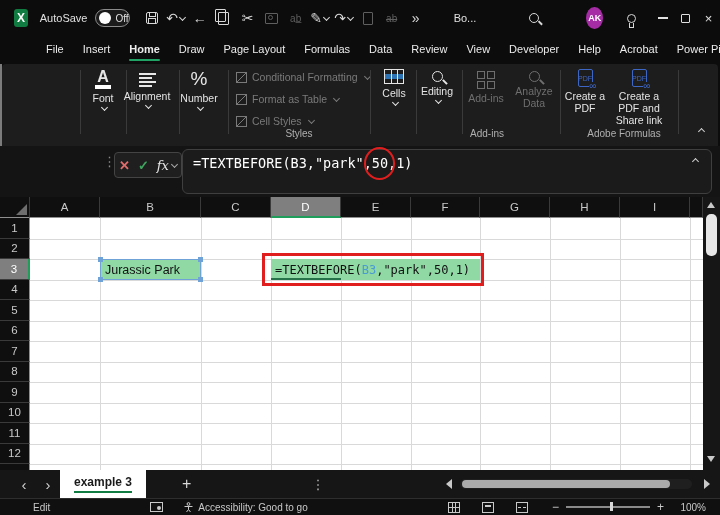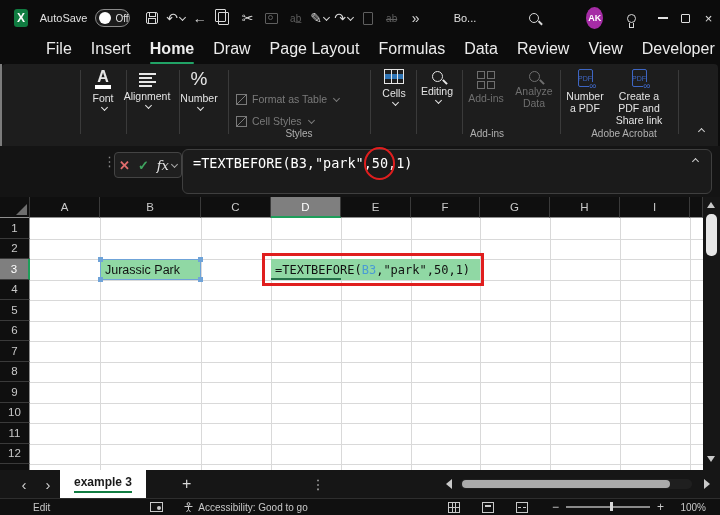--- a/index.html
+++ b/index.html
@@ -39,21 +39,21 @@
   display:flex;align-items:center;justify-content:center}
 .ico-bulb{width:9px;height:9px;border:1.4px solid currentColor;border-radius:50%;position:relative}
 .ico-bulb:after{content:"";position:absolute;left:1.5px;top:8px;width:3px;height:4px;border:1.2px solid currentColor;border-top:none}
 .win{width:30px;height:26px;display:flex;align-items:center;justify-content:center;color:#e0e0e0;font-size:13px}
 .ico-min{width:10px;height:1.4px;background:currentColor}
 .ico-max{width:9px;height:9px;border:1.3px solid currentColor;border-radius:1px}
 
 
 #menubar{position:absolute;left:0;top:36px;width:720px;height:28px;display:flex;align-items:center;background:#0c0c0c}
 #menu-items{display:flex;align-items:center;gap:19px;margin-left:46px}
-.menu-item{font-size:16px;color:#ececec;white-space:nowrap;position:relative;padding-bottom:2px}
+.menu-item{font-size:11px;color:#ececec;white-space:nowrap;position:relative;padding-bottom:2px}
 .menu-item.active{font-weight:bold}
 .menu-item.active:after{content:"";position:absolute;left:0;right:0;bottom:-4px;height:2px;background:#21A366;border-radius:1px}
 
 
 #ribbon{position:absolute;left:2px;top:64px;width:716px;height:82px;background:#1d1d1d;border-radius:4px 4px 0 0}
 .rsep{position:absolute;top:6px;height:64px;width:1px;background:#3a3a3a}
 .rbtn{position:absolute;top:5px;display:flex;flex-direction:column;align-items:center;gap:3px;color:#e4e4e4}
 .rbtn .lbl{font-size:10.5px;line-height:12px;text-align:center;white-space:nowrap}
 .rbtn.dim{color:#6f6f6f}
 .glabel{position:absolute;top:64px;font-size:10px;color:#b0b0b0;text-align:center;white-space:nowrap}
@@ -253,20 +253,25 @@
       <span class="lbl">Alignment</span>
       <span class="chv"></span>
     </div>
     <div class="rsep" style="left:177px"></div>
     <div class="rbtn" style="left:172px;width:50px">
       <span class="ico-pct">%</span>
       <span class="lbl">Number</span>
       <span class="chv"></span>
     </div>
     <div class="rsep" style="left:226px"></div>
+    <div class="styles-row" style="left:234px;top:7px">
+      <span class="ico-sq"></span>
+      <span>Conditional Formatting</span>
+      <span class="chv"></span>
+    </div>
     <div class="styles-row" style="left:234px;top:29px">
       <span class="ico-sq"></span>
       <span>Format as Table</span>
       <span class="chv"></span>
     </div>
     <div class="styles-row" style="left:234px;top:51px">
       <span class="ico-sq"></span>
       <span>Cell Styles</span>
       <span class="chv"></span>
     </div>
@@ -294,27 +299,27 @@
       <span class="lbl">Add-ins</span>
     </div>
     <div class="rbtn dim" style="left:508px;width:48px">
       <span class="ico-mag" style="color:#6f6f6f"></span>
       <span class="lbl" style="white-space:normal">Analyze Data</span>
     </div>
     <div class="glabel" style="left:460px;width:50px">Add-ins</div>
     <div class="rsep" style="left:558px"></div>
     <div class="rbtn" style="left:561px;width:44px">
       <span class="ico-pdf">PDF</span>
-      <span class="lbl" style="white-space:normal">Number a PDF</span>
+      <span class="lbl" style="white-space:normal">Create a PDF</span>
     </div>
     <div class="rbtn" style="left:606px;width:62px">
       <span class="ico-pdf">PDF</span>
       <span class="lbl" style="white-space:normal">Create a PDF and Share link</span>
     </div>
-    <div class="glabel" style="left:580px;width:84px">Adobe Acrobat</div>
+    <div class="glabel" style="left:580px;width:84px">Adobe Formulas</div>
     <div class="rsep" style="left:676px"></div>
     <span class="chv up collapse-chv"></span>
   </div>
 
   <div id="fbar">
     <div class="vdots">⋮</div>
     <div class="fx-group">
       <span class="fx-x">✕</span>
       <span class="fx-chk">✓</span>
       <span class="fx-fx">

